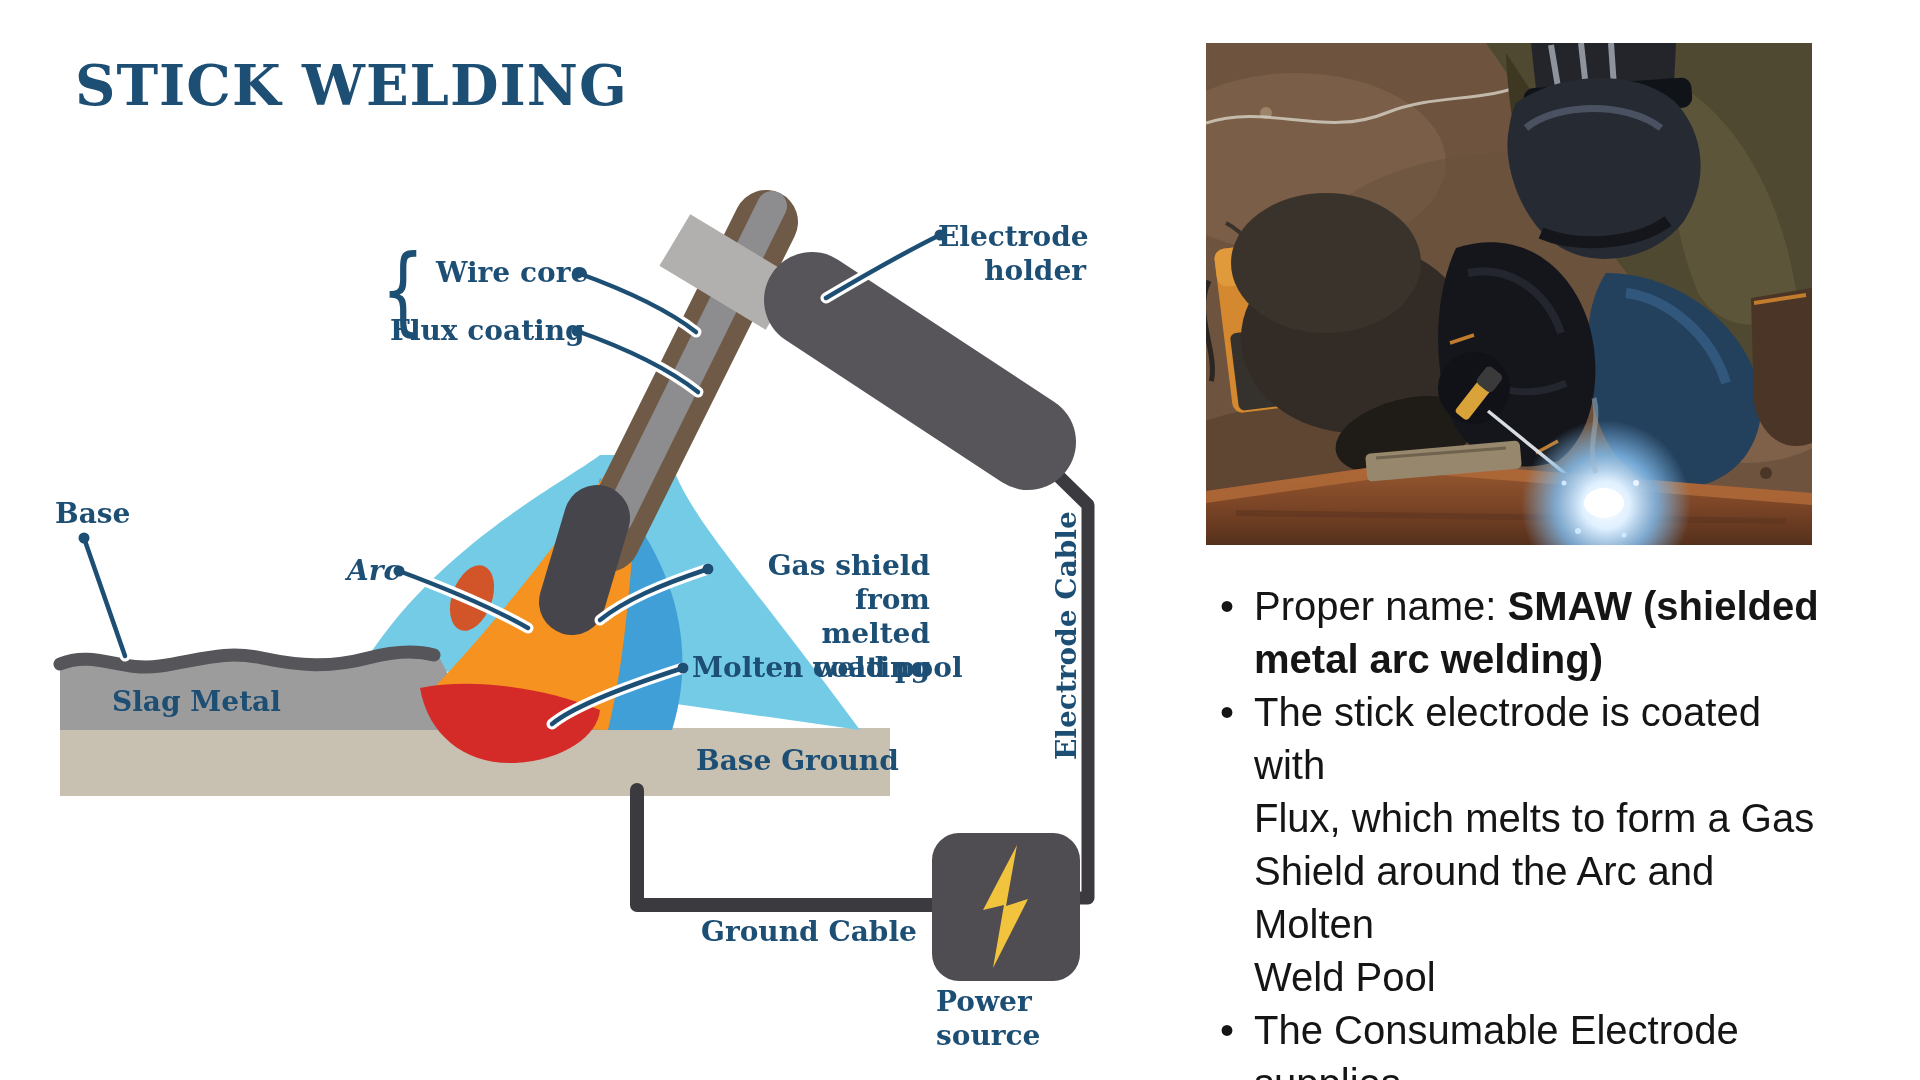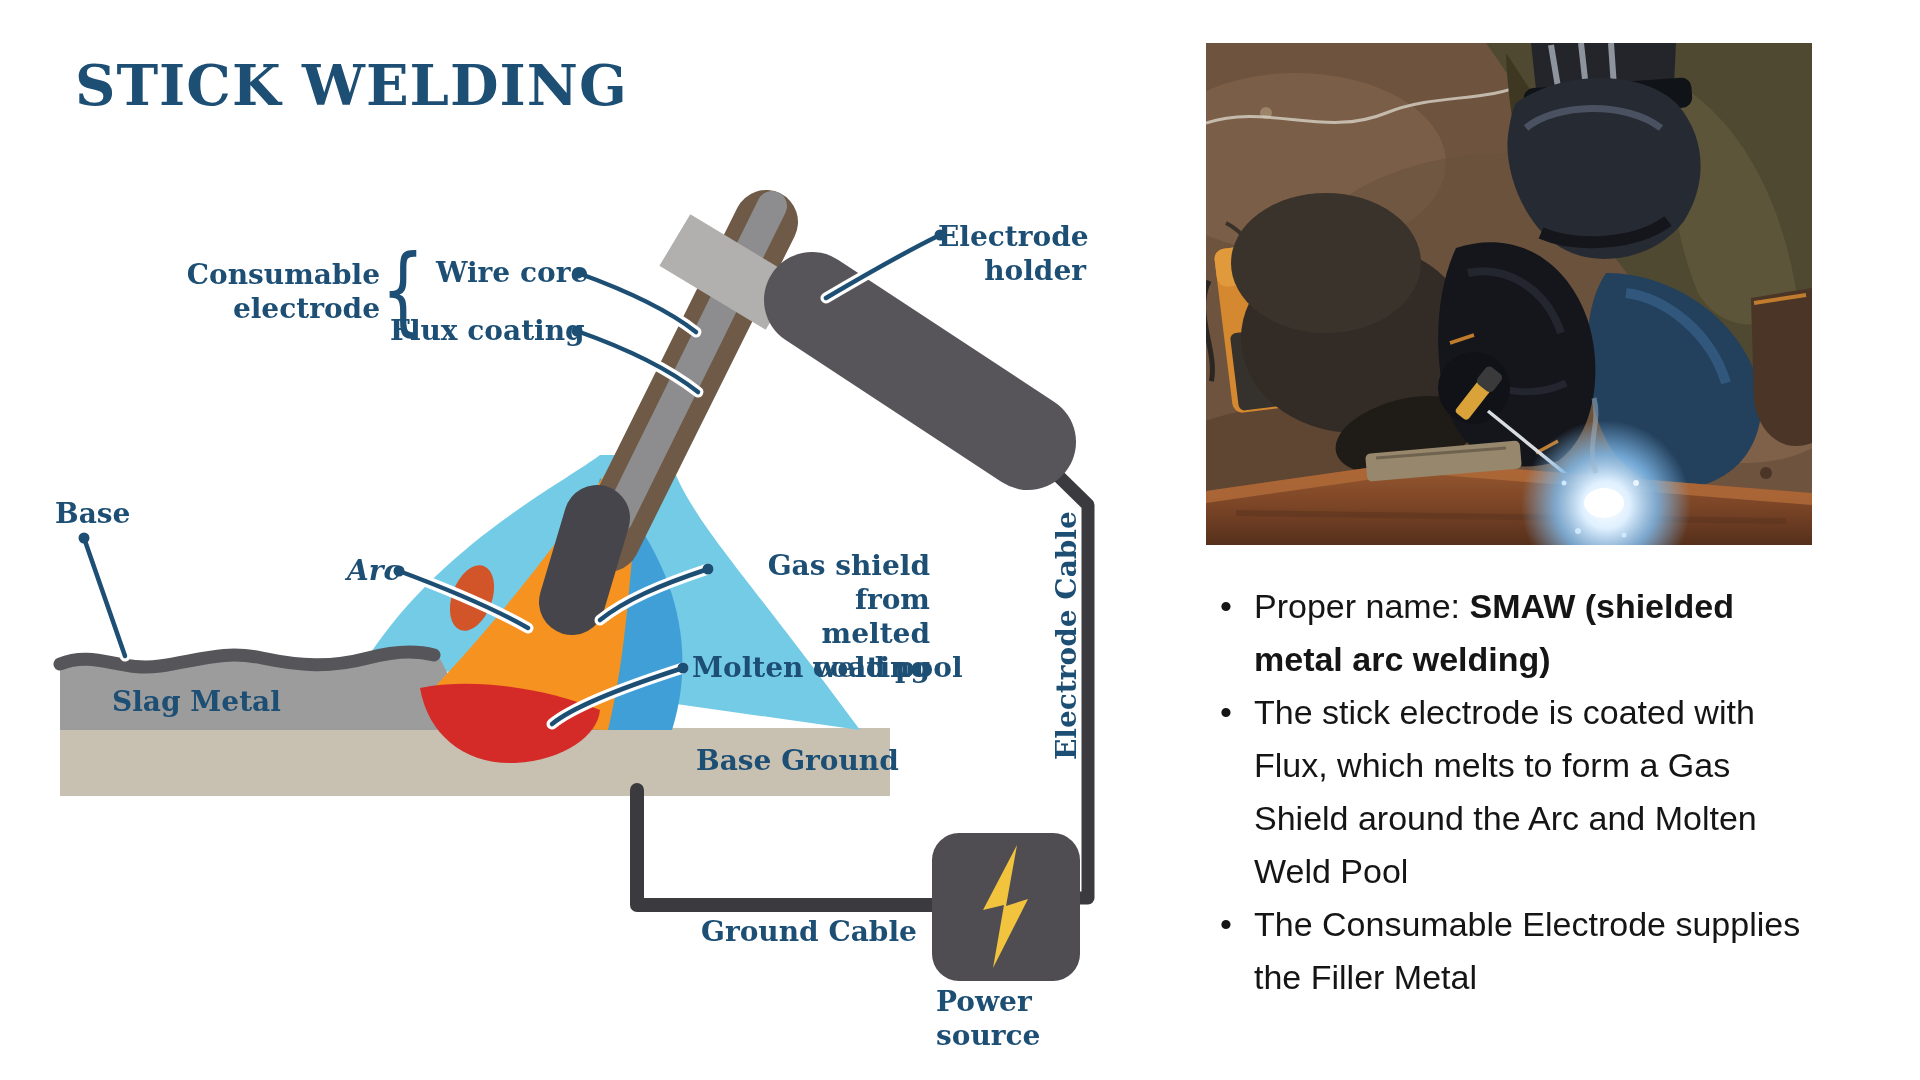--- a/index.html
+++ b/index.html
@@ -15,21 +15,21 @@
          letter-spacing:1px;white-space:nowrap;}
   #brace{position:absolute;left:381px;top:234px;color:#1d4e74;
          font-family:"DejaVu Sans",sans-serif;font-size:92px;font-weight:400;
          transform:scale(.75,1.05);transform-origin:left top;}
   #lbl-electrode-cable{position:absolute;left:1050px;top:760px;
          transform:rotate(-90deg);transform-origin:0 0;white-space:nowrap;}
   
   #photo{position:absolute;left:1206px;top:43px;width:606px;height:502px;}
   #notes{position:absolute;left:1216px;top:580px;width:614px;}
   #notes ul{list-style:none;margin:0;padding:0 0 0 38px;}
-  #notes li{position:relative;font-size:34px;line-height:53px;color:#151515;
+  #notes li{position:relative;font-size:40px;line-height:53px;color:#151515;
             white-space:pre-line;margin:0;}
   #notes li::before{content:"\2022";position:absolute;left:-34px;top:0;
             color:#151515;}
   #notes .b{font-weight:700;}
 </style>
 </head>
 <body>
 
 <div class="abs" style="left:0;top:0;width:1130px;height:1080px;">
 
@@ -93,22 +93,20 @@
       <circle cx="708" cy="569" r="5.5"></circle>
       <circle cx="683" cy="668" r="5.5"></circle>
       <circle cx="578" cy="273" r="5.5"></circle>
       <circle cx="577" cy="331" r="5.5"></circle>
       <circle cx="940" cy="235" r="5.5"></circle>
     </g>
   </svg>
 
   <div id="title">STICK WELDING</div>
 
-  <div class="dlabel center" style="left:172px;top:258px;width:208px;">Consumable
-electrode</div>
   <div id="brace">{</div>
   <div class="dlabel" style="left:436px;top:256px;">Wire core</div>
   <div class="dlabel" style="left:390px;top:314px;">Flux coating</div>
   <div class="dlabel center" style="left:938px;top:220px;width:148px;">Electrode
 holder</div>
   <div class="dlabel" style="left:55px;top:497px;">Base</div>
   <div class="dlabel" style="left:347px;top:554px;font-style:italic;">Arc</div>
   <div class="dlabel center" style="left:702px;top:549px;width:228px;">Gas shield from
 melted coating</div>
   <div class="dlabel" style="left:692px;top:651px;">Molten weld pool</div>

